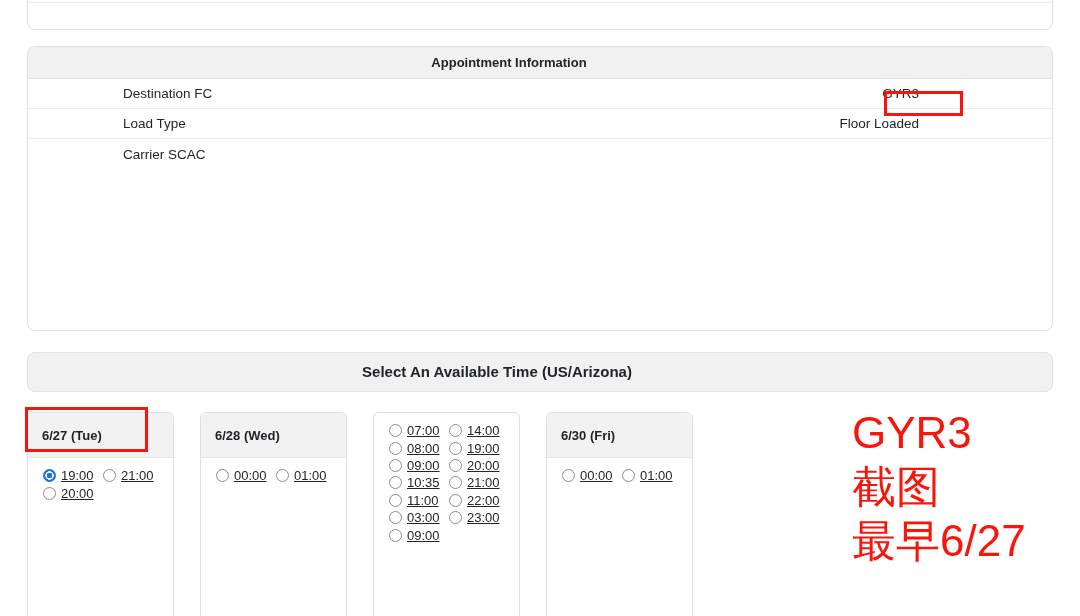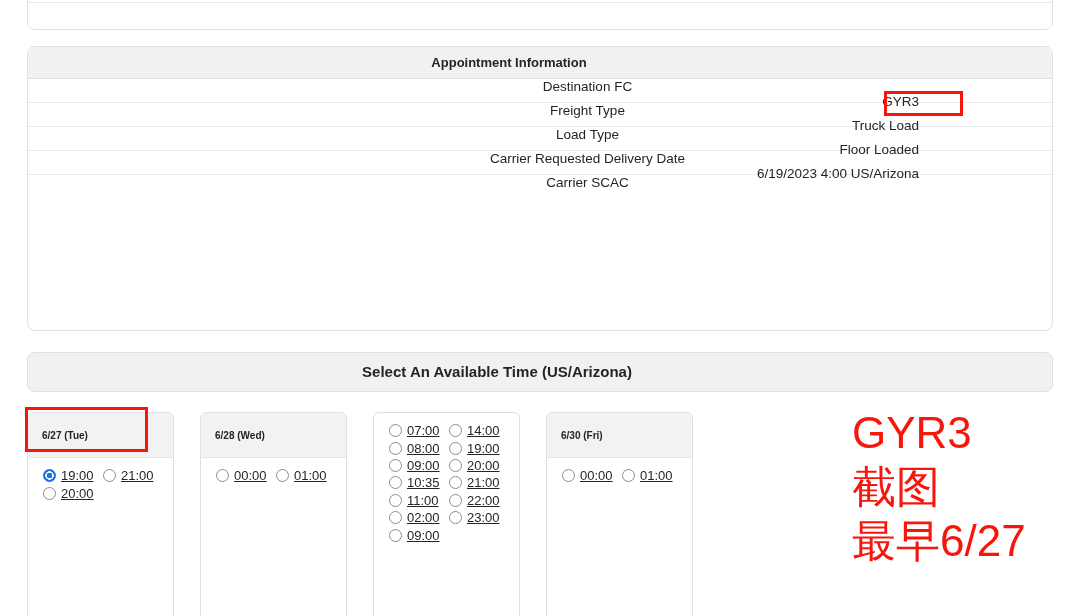--- a/index.html
+++ b/index.html
@@ -12,22 +12,22 @@
               border:1px solid #dee2e6; border-radius:8px; background:#fff; }
   .top-card .inner-line { position:absolute; left:0; right:0; top:21px;
               border-top:1px solid #e9ecef; }
 
   
   .appt-card { left:27px; top:46px; width:1026px; height:285px;
                border:1px solid #dee2e6; border-radius:8px; background:#fff; overflow:hidden; }
   .card-header { height:32px; line-height:32px; background:#f1f1f2;
                  border-bottom:1px solid #dee2e6; text-align:center;
                  font-weight:bold; font-size:13px; padding-right:62px; }
-  .appt-row { height:24px; display:flex; align-items:center;
-              border-bottom:1px solid #e9ecef; font-size:13.5px; background:#fff;flex-direction:column; }
+  .appt-row { height:30px; display:flex; align-items:center;
+              border-bottom:1px solid #e9ecef; font-size:13.5px; background:#fff; }
   .appt-row:last-child { border-bottom:none; }
   .appt-row .lbl { margin-left:95px; }
   .appt-row .val { margin-left:auto; margin-right:133px; position:relative; white-space:nowrap; }
 
   
   .smudge-wrap { display:none; }
   .appt-row.redacted .smudge-wrap { display:inline-block; position:relative;
               width:46px; height:14px; vertical-align:middle; }
   .smudge-dark { position:absolute; left:-6px; top:4px; width:44px; height:9px;
               background:#55403c; border-radius:6px; filter:blur(3px);
@@ -40,21 +40,21 @@
   .select-bar { left:27px; top:352px; width:1026px; height:40px; line-height:38px;
                 background:#f1f1f2; border:1px solid #dee2e6; border-radius:8px;
                 text-align:center; font-weight:bold; font-size:15px; padding-right:86px; }
 
   
   .days-wrap { left:27px; top:412px; width:1026px; height:204px; }
   .day-card { position:absolute; top:0; width:147px; height:215px;
               border:1px solid #dcdfe3; border-radius:6px; background:#fff; }
   .day-header { height:45px; line-height:45px; background:#f2f2f3;
                 border-bottom:1px solid #e4e6e9; border-radius:6px 6px 0 0;
-                font-weight:bold; font-size:10px; padding-left:14px; }
+                font-weight:bold; font-size:13px; padding-left:14px; }
   .day-body { position:relative; height:160px; }
   .slot-col { position:absolute; top:9px;text-decoration:underline; }
   .slot-col.c0 { left:15px; }
   .slot-col.c1 { left:75px; }
   .slot-item { height:17.4px; display:flex; align-items:center; font-size:13px; cursor:default; }
   .radio { width:13px; height:13px; border-radius:50%; border:1px solid #8d8d8d;
            background:#fff; margin-right:5px; flex:none; }
   .radio.selected { border:none;
            background:radial-gradient(circle closest-side, #1a73e8 0 42%, #fff 46% 62%, #1a73e8 68% 100%); }
 
@@ -73,34 +73,26 @@
 </div>
 
 <div class="abs appt-card">
   <div class="card-header">Appointment Information</div>
   <div>
   <div class="appt-row">
     <span class="lbl">Destination FC</span>
     <span class="val"><span class="val-text">GYR3</span></span>
   </div>
 
-  <div class="appt-row">
-    <span class="lbl">Freight Type</span>
-    <span class="val"><span class="val-text">Truck Load</span></span>
-  </div>
 
   <div class="appt-row">
     <span class="lbl">Load Type</span>
     <span class="val"><span class="val-text">Floor Loaded</span></span>
   </div>
 
-  <div class="appt-row">
-    <span class="lbl">Carrier Requested Delivery Date</span>
-    <span class="val"><span class="val-text">6/19/2023 4:00 US/Arizona</span></span>
-  </div>
 
   <div class="appt-row">
     <span class="lbl">Carrier SCAC</span>
     <span class="val"><span class="val-text"></span></span>
   </div>
 
 </div>
 </div>
 
 <div class="abs select-bar">Select An Available Time (US/Arizona)</div>
@@ -164,21 +156,21 @@
           <div class="slot-item">
             <span class="radio"></span>
             <span>10:35</span>
           </div>
           <div class="slot-item">
             <span class="radio"></span>
             <span>11:00</span>
           </div>
           <div class="slot-item">
             <span class="radio"></span>
-            <span>02:00</span>
+            <span>03:00</span>
           </div>
           <div class="slot-item">
             <span class="radio"></span>
             <span>09:00</span>
           </div>
         </div>
         <div class="slot-col c1">
           <div class="slot-item">
             <span class="radio"></span>
             <span>14:00</span>

